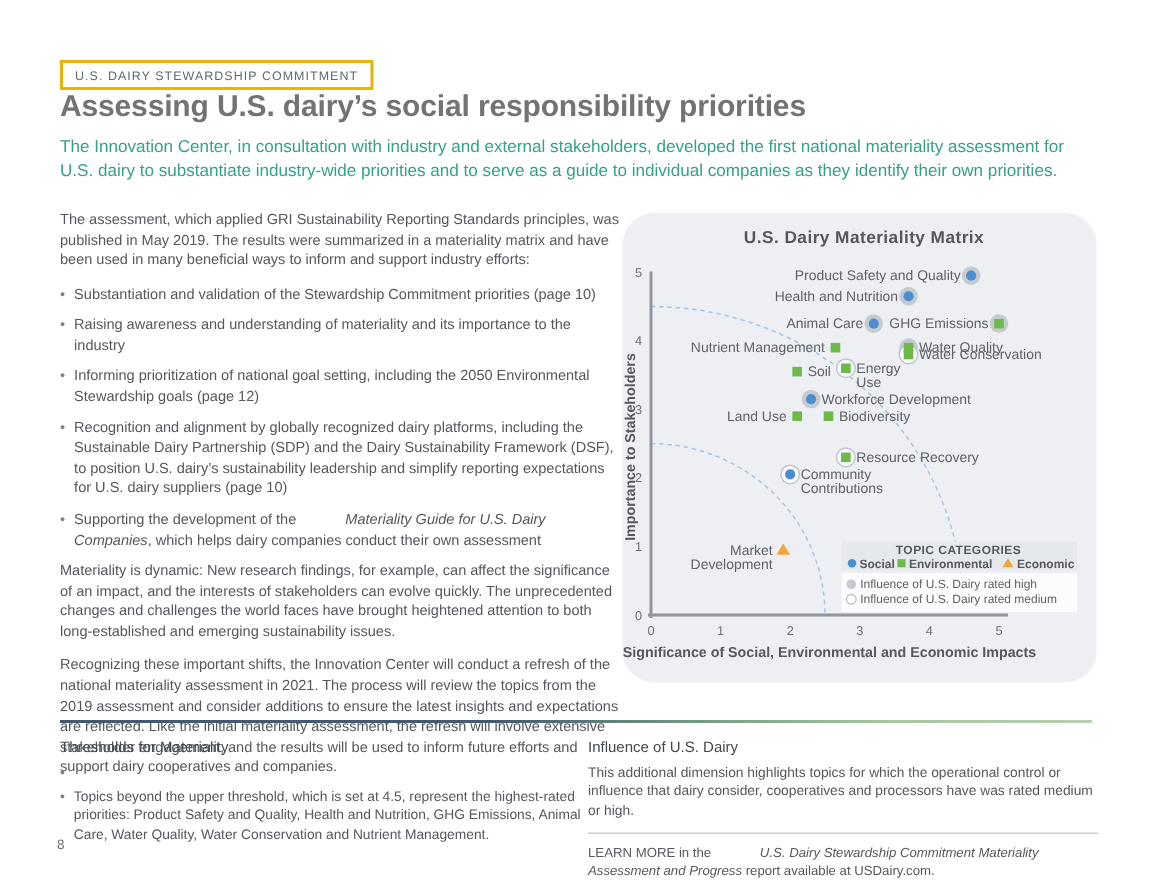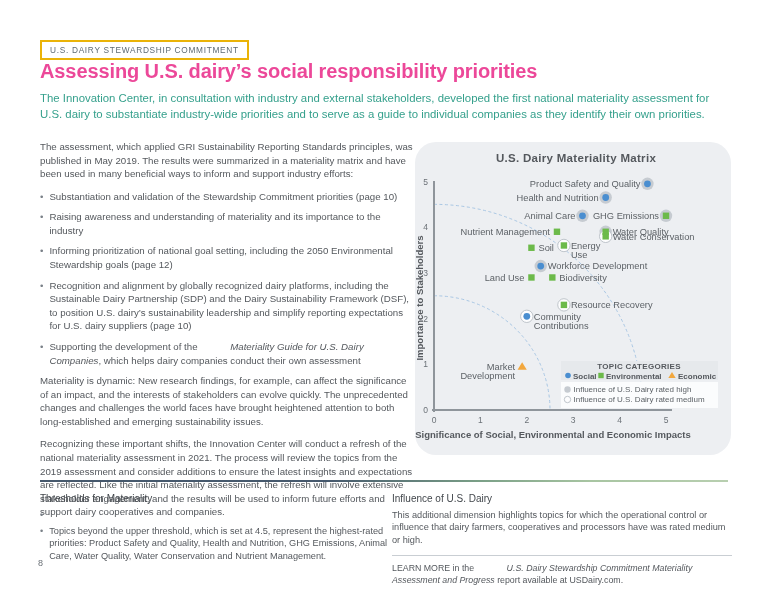--- a/index.html
+++ b/index.html
@@ -12,21 +12,21 @@
   .abs{position:absolute;}
   
   .kicker{
     left:40px;top:40px;
     display:inline-block;border:2px solid #eab308;
     padding:3px 8px;font-size:8.3px;letter-spacing:.7px;
     color:#5d6a73;background:#fff;
   }
   .page-title{
     left:40px;top:60px;width:700px;
-    font-size:20px;font-weight:700;color:#ec4899;letter-spacing:-.1px;
+    font-size:20px;font-weight:700;color:#737373;letter-spacing:-.1px;
   }
   .page-subtitle{
     left:40px;top:91px;width:694px;
     font-size:11.4px;line-height:1.36;color:#35a08c;font-weight:500;
   }
   
   .main-left{
     left:40px;top:140px;width:374px;
     font-size:9.7px;line-height:1.4;color:#54585d;
   }
@@ -191,17 +191,17 @@
       </div>
       <div class="bullet">
         <span class="dot">•</span>
         <span>Topics beyond the upper threshold, which is set at 4.5, represent the highest-rated priorities: Product Safety and Quality, Health and Nutrition, GHG Emissions, Animal Care, Water Quality, Water Conservation and Nutrient Management.</span>
       </div>
     </div>
 </div>
 
 <div class="abs footer-col footer-right">
   <div class="footer-heading">Influence of U.S. Dairy</div>
-  <p>This additional dimension highlights topics for which the operational control or influence that dairy farmers, cooperatives and processors have was rated medium or high.</p>
+  <p>This additional dimension highlights topics for which the operational control or influence that dairy consider, cooperatives and processors have was rated medium or high.</p>
   <div class="learn-more" id="learn-more"><span>LEARN MORE in the </span><em>U.S. Dairy Stewardship Commitment Materiality Assessment and Progress</em><span> report available at USDairy.com.</span></div>
 </div>
 
 <div class="abs page-num">8</div>
 
 </body></html>

